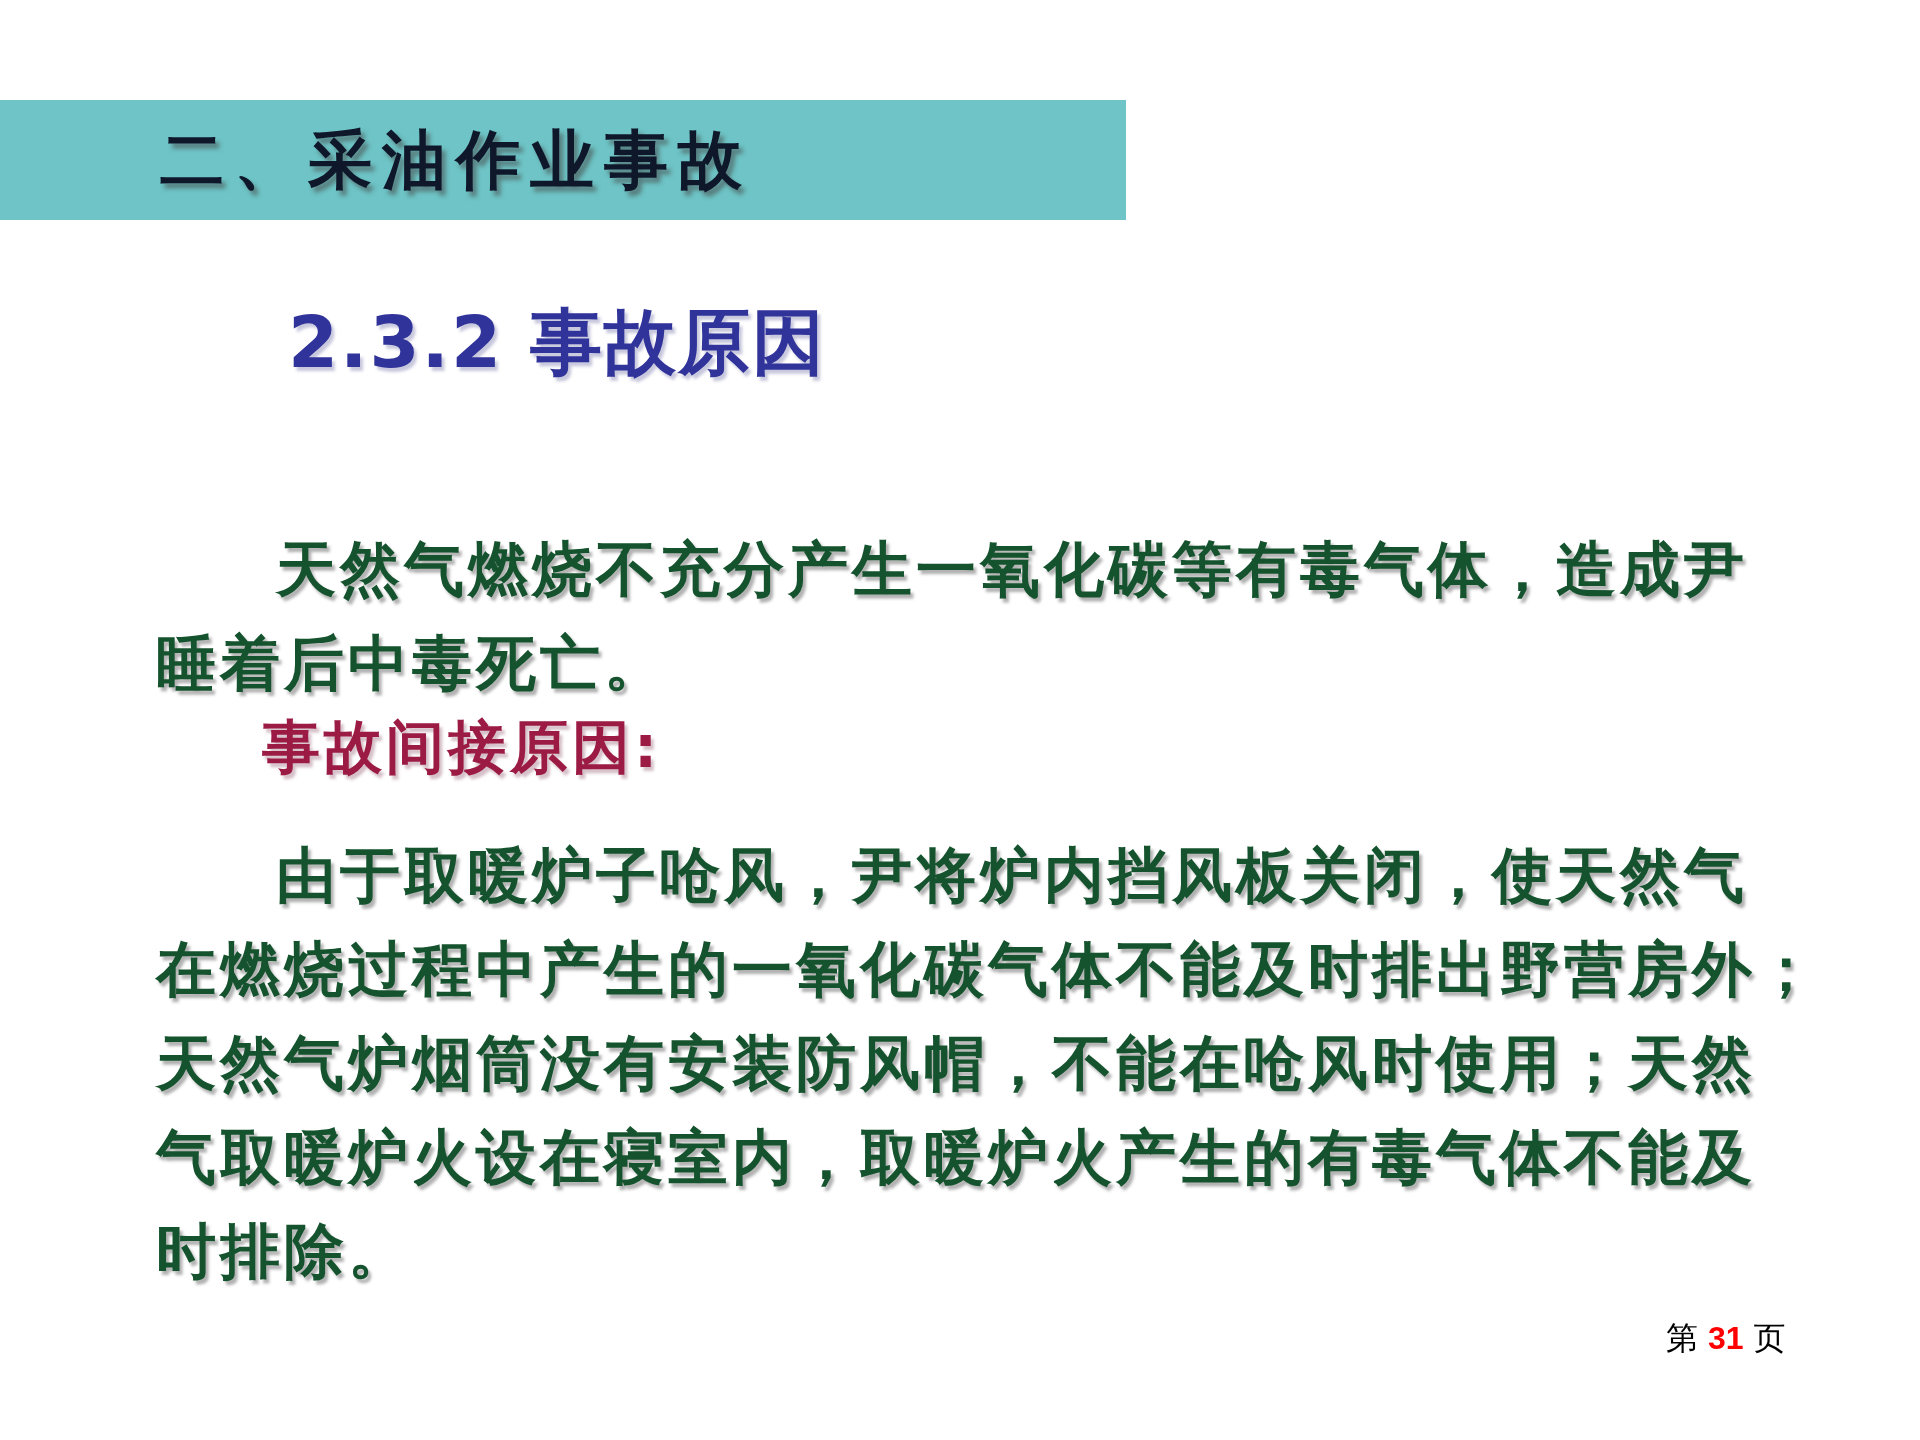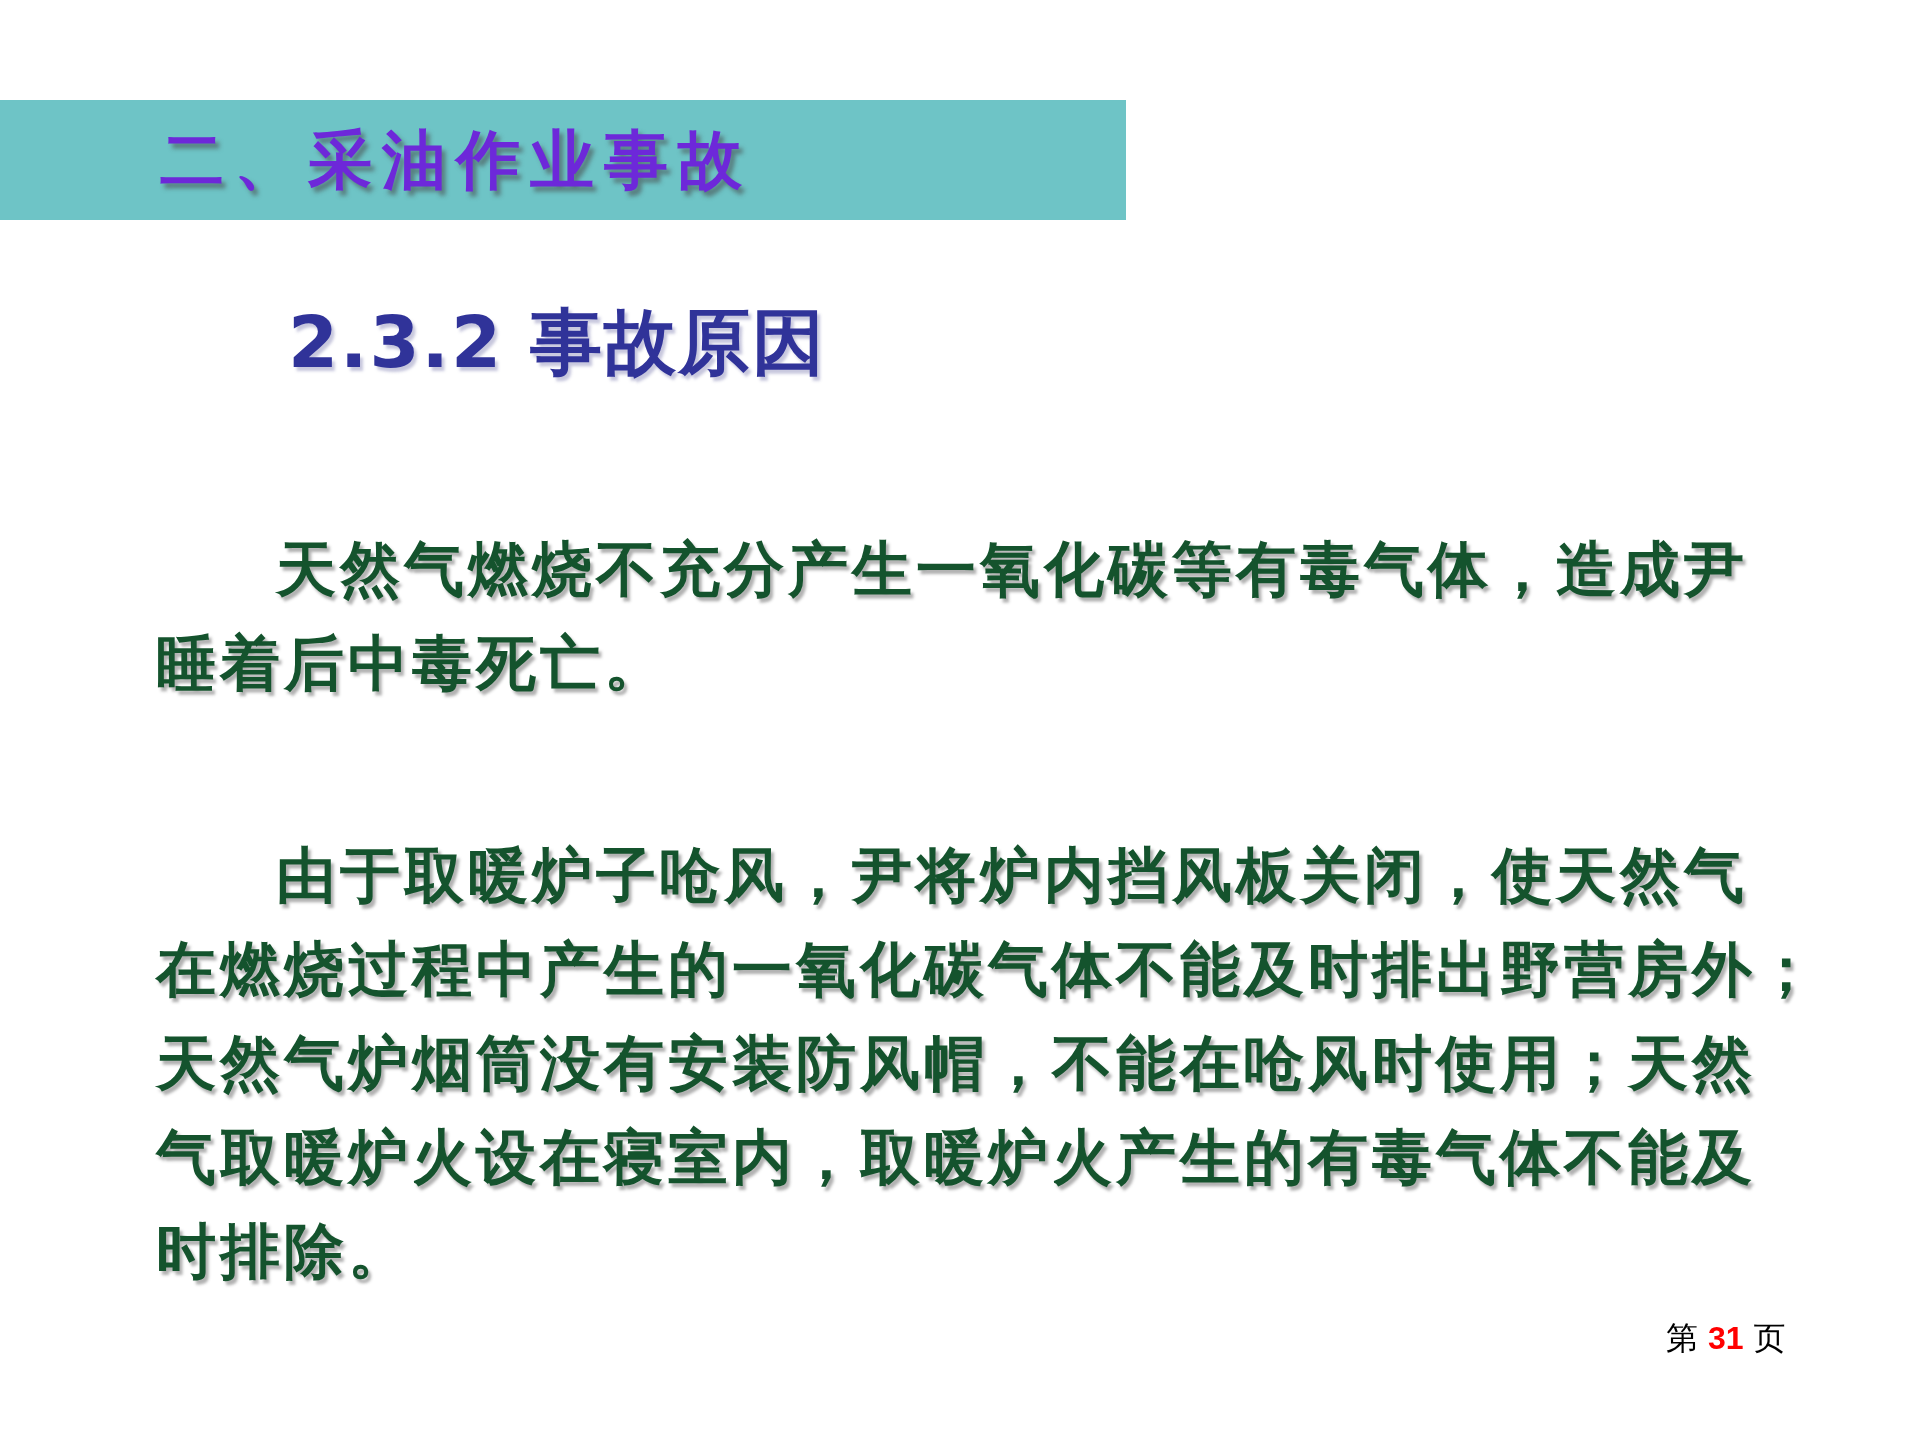--- a/index.html
+++ b/index.html
@@ -24,21 +24,21 @@
     background: var(--accent-teal, #6EC4C6);
   }
   .header-title {
     position: absolute;
     left: 160px;
     top: 0;
     height: 120px;
     line-height: 120px;
     font-size: 64px;
     font-weight: bold;
-    color: #6d28d9;
+    color: #0f172a;
     letter-spacing: 10px;
     white-space: nowrap;
     text-shadow: 4px 5px 4px rgba(70,70,70,0.55);
   }
   .heading-blue {
     position: absolute;
     left: 288px;
     top: 300px;
     font-size: 72px;
     line-height: 84px;
@@ -101,20 +101,21 @@
   <div class="header-bar">
     <span class="header-title">二、采油作业事故</span>
   </div>
 
   <div class="heading-blue">2.3.2 事故原因</div>
 
 
   <p class="body-para para-direct">天然气燃烧不充分产生一氧化碳等有毒气体，造成尹
 睡着后中毒死亡。</p>
 
+  <div class="cause-label label-indirect">事故间接原因:</div>
 
   <p class="body-para para-indirect">由于取暖炉子呛风，尹将炉内挡风板关闭，使天然气
 在燃烧过程中产生的一氧化碳气体不能及时排出野营房外；
 天然气炉烟筒没有安装防风帽，不能在呛风时使用；天然
 气取暖炉火设在寝室内，取暖炉火产生的有毒气体不能及
 时排除。</p>
 
   <div class="page-footer">
     <span>第</span><span class="page-number">31</span><span>页</span>
   </div>

